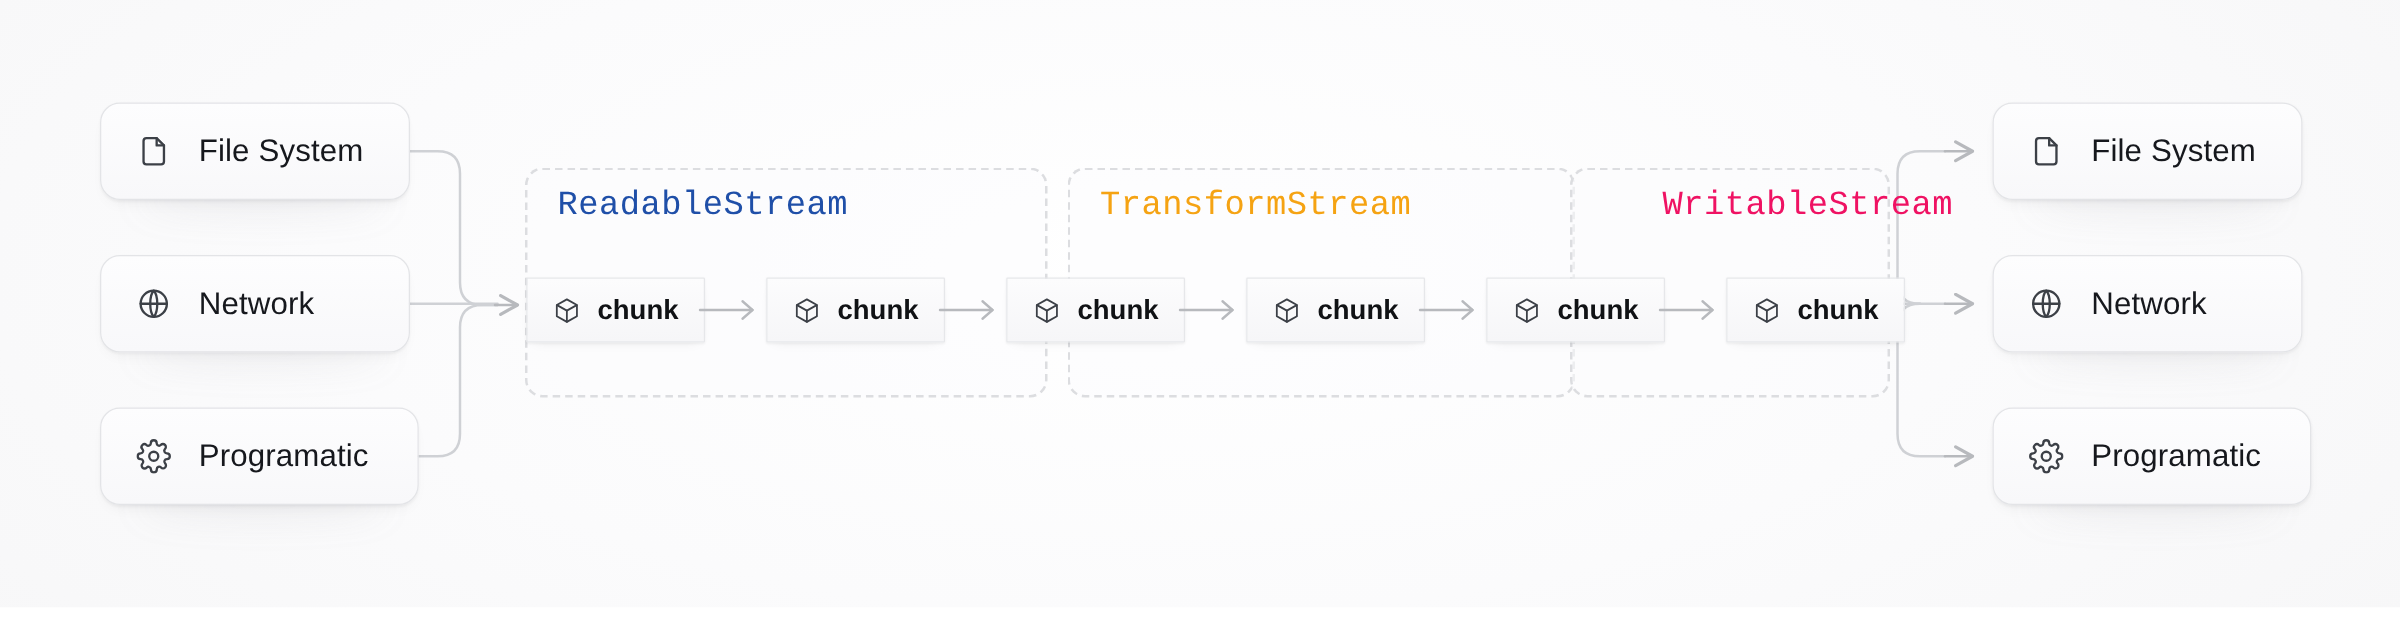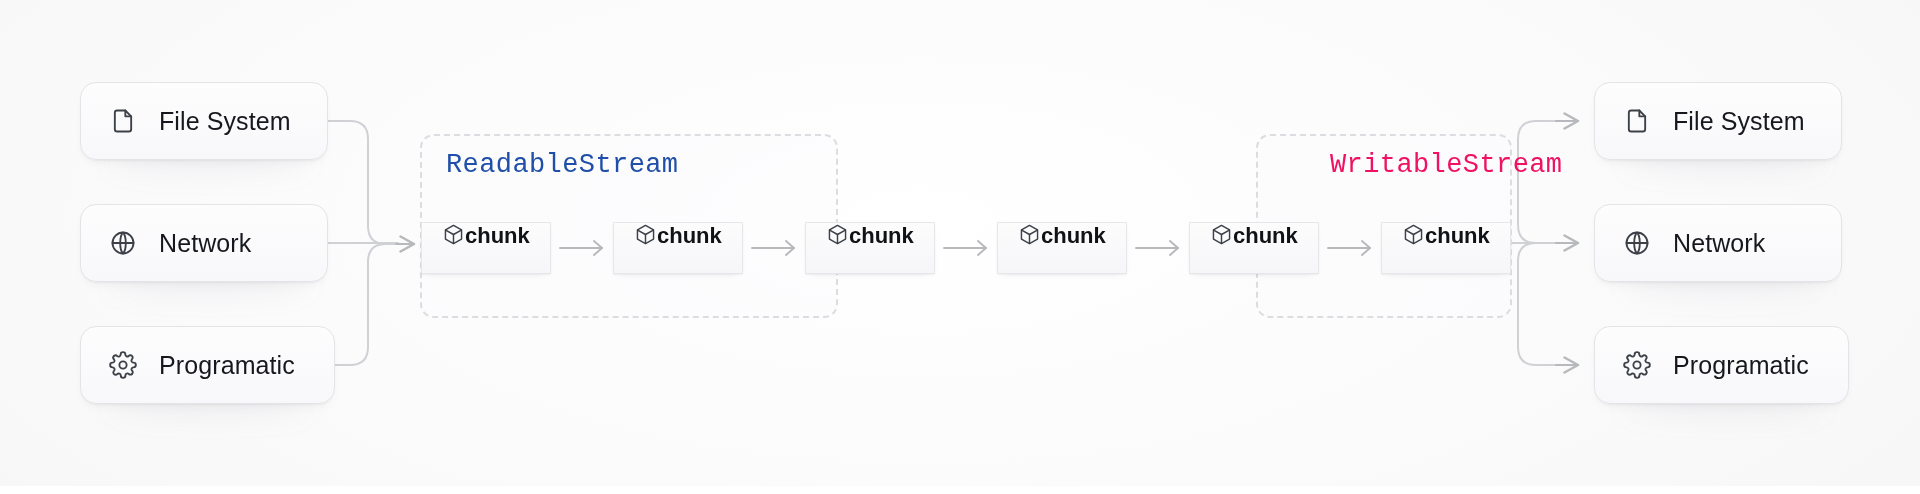--- a/index.html
+++ b/index.html
@@ -81,21 +81,22 @@
   }
   #group-readable   { left: 420px;  width: 418px; }
   #group-transform  { left: 854px;  width: 406px; }
   #group-writable   { left: 1256px; width: 256px; }
 
   
   .chunk {
     position: absolute;
     top: 222px;
     display: flex;
-    align-items: flex-start;
+    align-items: center;
+    gap: 13px;
     box-sizing: border-box;
     padding: 0 20px;
     height: 52px;
     background: linear-gradient(180deg, #fcfcfd 0%, #f6f6f8 100%);
     border: 1px solid #e6e7ea;
     border-radius: 1px;
     box-shadow: 0 1px 2px rgba(16,18,26,0.05), 0 4px 10px -6px rgba(16,18,26,0.10);
   }
   .chunk .label {
     font-size: 22px;
@@ -218,20 +219,23 @@
         <circle cx="12" cy="12" r="3.1"></circle>
         <path d="M19.4 15a1.65 1.65 0 0 0 .33 1.82l.06.06a2 2 0 1 1-2.83 2.83l-.06-.06a1.65 1.65 0 0 0-1.82-.33 1.65 1.65 0 0 0-1 1.51V21a2 2 0 1 1-4 0v-.09A1.65 1.65 0 0 0 9 19.4a1.65 1.65 0 0 0-1.82.33l-.06.06a2 2 0 1 1-2.83-2.83l.06-.06A1.65 1.65 0 0 0 4.6 15a1.65 1.65 0 0 0-1.51-1H3a2 2 0 1 1 0-4h.09A1.65 1.65 0 0 0 4.6 9a1.65 1.65 0 0 0-.33-1.82l-.06-.06a2 2 0 1 1 2.83-2.83l.06.06A1.65 1.65 0 0 0 9 4.6a1.65 1.65 0 0 0 1-1.51V3a2 2 0 1 1 4 0v.09a1.65 1.65 0 0 0 1 1.51 1.65 1.65 0 0 0 1.82-.33l.06-.06a2 2 0 1 1 2.83 2.83l-.06.06A1.65 1.65 0 0 0 19.4 9v0a1.65 1.65 0 0 0 1.51 1H21a2 2 0 1 1 0 4h-.09a1.65 1.65 0 0 0-1.51 1z"></path>
       </svg>
     </span>
     <span class="label">Programatic</span>
   </div>
 
   <div class="stream-group" id="group-readable">
     <span class="stream-title" style="color:#1f4fa8;">ReadableStream</span>
   </div>
+  <div class="stream-group" id="group-transform">
+    <span class="stream-title" style="color:#f5a313;">TransformStream</span>
+  </div>
   <div class="stream-group" id="group-writable">
     <span class="stream-title" style="color:#ef1263;margin-left:48px;">WritableStream</span>
   </div>
 
   <div class="chunk" id="chunk-1">
     <span class="ico">
       <svg viewBox="0 0 24 24" fill="none" stroke="currentColor" stroke-width="1.5" stroke-linecap="round" stroke-linejoin="round">
         <path d="M12 2.6 L20.4 7.3 V16.7 L12 21.4 L3.6 16.7 V7.3 Z"></path>
         <path d="M3.8 7.4 L12 12 L20.2 7.4"></path>
         <path d="M12 12 V21.3"></path>

